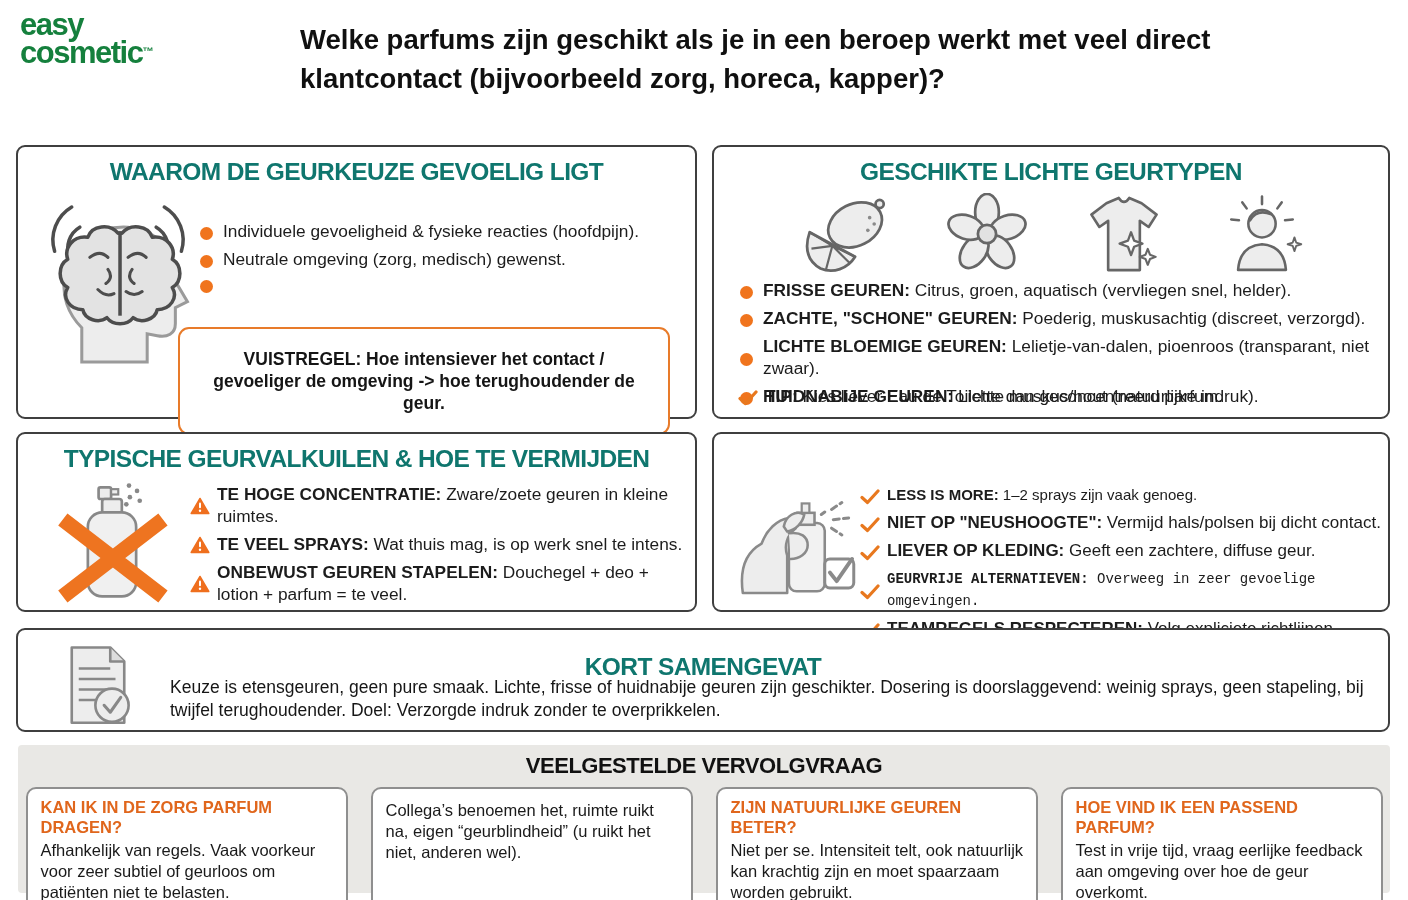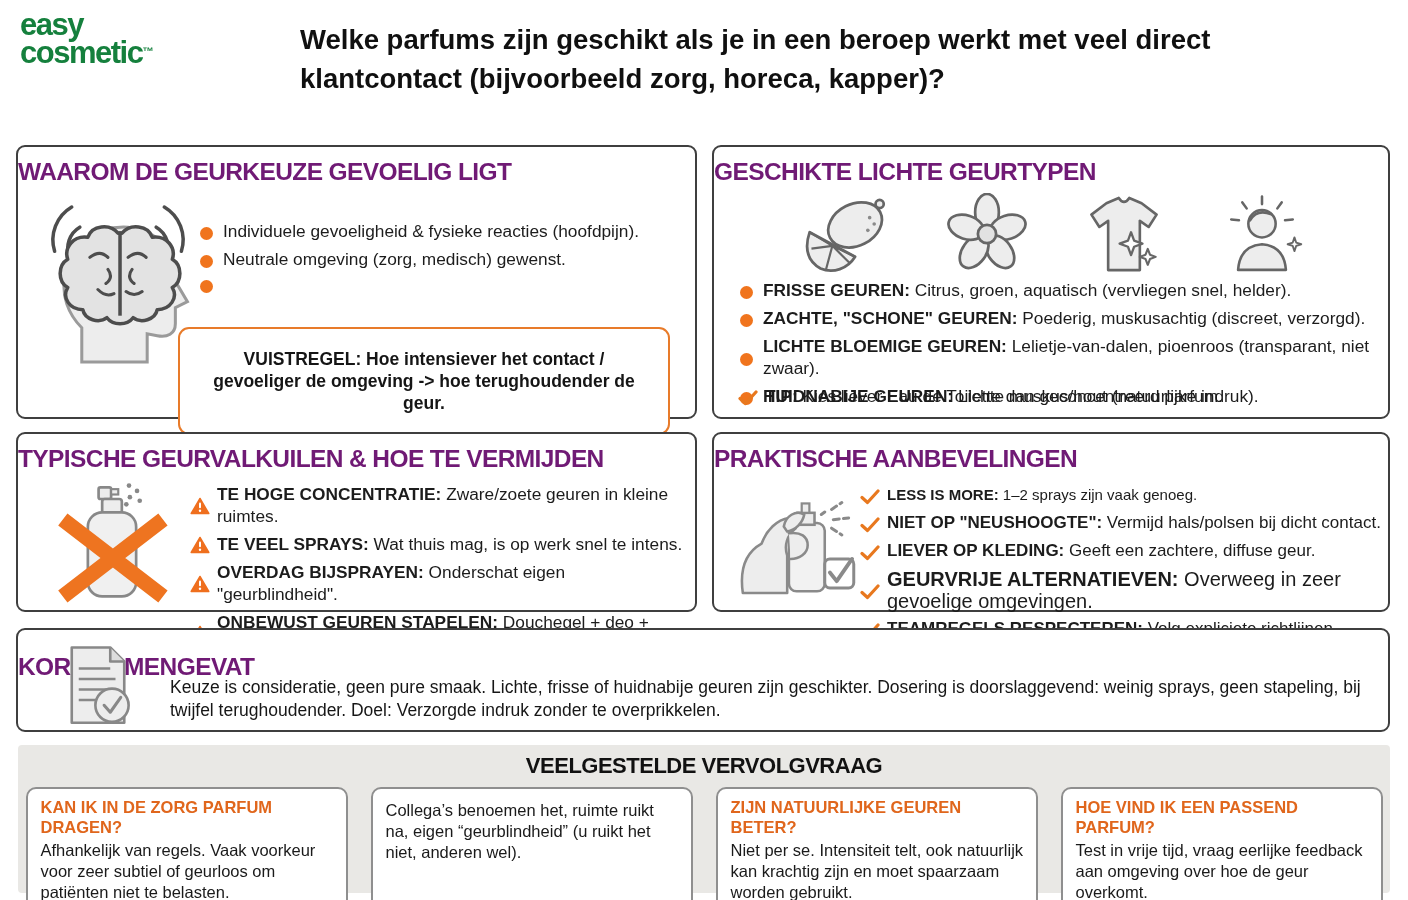--- a/index.html
+++ b/index.html
@@ -6,21 +6,21 @@
   body { background:#ffffff; font-family:"Liberation Sans", sans-serif; color:#1c1c1c; }
   .canvas { position:relative; width:1408px; height:900px; background:#ffffff; overflow:hidden; }
 
   
   .logo { position:absolute; left:20px; top:12px; font-weight:bold; font-size:31px; line-height:26px; letter-spacing:-1.5px; color:#15803d; }
   .logo .tm { font-size:11px; letter-spacing:0; vertical-align:8px; }
   .main-title { position:absolute; left:300px; top:20px; width:912px; font-size:27.5px; line-height:39px; font-weight:bold; color:#101010; }
 
   
   .box { position:absolute; background:#fff; border:2px solid #3f3f3f; border-radius:9px; }
-  .box h2 { text-align:left; font-size:24.5px; font-weight:bold; letter-spacing:-0.6px; margin-top:11px; color:#701a75; }
+  .box h2 { text-align:center; font-size:24.5px; font-weight:bold; letter-spacing:-0.6px; margin-top:11px; color:#0f766e; }
 
   .abs { position:absolute; }
 
   .brow { display:flex; align-items:center; margin-bottom:6px; font-size:17.3px; line-height:22px; }
   .brow .dot { flex:0 0 13px; width:13px; height:13px; border-radius:50%; background:#F0741D; margin:4px 10px 0 0; }
   .brow .wicon, .brow .cicon { flex:0 0 20px; margin:2px 7px 0 0; }
   .brow .lbl { font-weight:bold; }
 
   .rule-box { position:absolute; left:160px; top:180px; width:492px; border:2.5px solid #E87B2A; border-radius:11px; padding:19px 18px; text-align:center; font-weight:bold; font-size:17.5px; line-height:22px; color:#151515; background:#fff; }
 
@@ -167,35 +167,26 @@
             <circle cx="10" cy="13.8" r="1.2" fill="#fff"></circle>
           </svg>
           <span><span class="lbl">TE VEEL SPRAYS:</span> <span>Wat thuis mag, is op werk snel te intens.</span></span>
         </div>
       <div class="brow">
           <svg class="wicon" width="20" height="18" viewBox="0 0 20 18">
             <path d="M10,1.5 L18.8,16.5 L1.2,16.5 Z" fill="#EF6F1E" stroke="#EF6F1E" stroke-width="1.5" stroke-linejoin="round"></path>
             <rect x="9" y="5.6" width="2" height="5.6" rx="1" fill="#fff"></rect>
             <circle cx="10" cy="13.8" r="1.2" fill="#fff"></circle>
           </svg>
-          <span><span class="lbl">OVERDAG BIJSPRAYEN:</span> <span>Onderschat eigen "geurblindheid".</span></span>
-        </div>
-      <div class="brow">
-          <svg class="wicon" width="20" height="18" viewBox="0 0 20 18">
-            <path d="M10,1.5 L18.8,16.5 L1.2,16.5 Z" fill="#EF6F1E" stroke="#EF6F1E" stroke-width="1.5" stroke-linejoin="round"></path>
-            <rect x="9" y="5.6" width="2" height="5.6" rx="1" fill="#fff"></rect>
-            <circle cx="10" cy="13.8" r="1.2" fill="#fff"></circle>
-          </svg>
           <span><span class="lbl">ONBEWUST GEUREN STAPELEN:</span> <span>Douchegel + deo + lotion + parfum = te veel.</span></span>
         </div>
     </div>
   </div>
 
   <div class="box" style="left:712px; top:432px; width:678px; height:180px;">
-    <h2>PRAKTISCHE AANBEVELINGEN</h2>
     <svg class="abs" style="left:22px; top:40px;" width="128" height="128" viewBox="0 0 150 135">
       <rect x="62" y="50" width="42" height="80" rx="9" fill="#f2f2f2" stroke="#8a8a8a" stroke-width="3"></rect>
       <rect x="72" y="38" width="20" height="14" fill="#ededed" stroke="#8a8a8a" stroke-width="3"></rect>
       <rect x="77" y="27" width="9" height="11" fill="#ededed" stroke="#8a8a8a" stroke-width="2.6"></rect>
       <path d="M8,132 C4,104 12,84 30,74 C36,58 48,46 62,44 L70,46 L70,56 C60,64 56,76 60,88 L60,132 Z" fill="#ededed" stroke="#8a8a8a" stroke-width="3" stroke-linejoin="round"></path>
       <path d="M56,54 C58,42 70,34 80,40 C78,50 70,58 60,60 Z" fill="#ededed" stroke="#8a8a8a" stroke-width="3" stroke-linejoin="round"></path>
       <path d="M62,62 C76,60 84,66 84,76 C84,86 74,92 64,92" fill="#ededed" stroke="#8a8a8a" stroke-width="3" stroke-linecap="round"></path>
       <path d="M112,34 L124,26 M114,46 L132,44 M112,56 L124,64 M100,40 L104,37" fill="none" stroke="#8a8a8a" stroke-width="3.5" stroke-linecap="round" stroke-dasharray="7 5"></path>
       <rect x="104" y="92" width="34" height="34" rx="6" fill="#ffffff" stroke="#8a8a8a" stroke-width="3.5"></rect>
       <path d="M110,108 L118,118 L136,92" fill="none" stroke="#8a8a8a" stroke-width="4.5" stroke-linecap="round" stroke-linejoin="round"></path>
@@ -212,21 +203,21 @@
             <path d="M2,9 L7.5,14 L18,2.5" fill="none" stroke="#E8781E" stroke-width="3.2" stroke-linecap="round" stroke-linejoin="round"></path>
           </svg>
           <span><span class="lbl">NIET OP "NEUSHOOGTE":</span> <span>Vermijd hals/polsen bij dicht contact.</span></span>
         </div>
       <div class="brow" style="font-size:17px;">
           <svg class="cicon" width="20" height="17" viewBox="0 0 20 16">
             <path d="M2,9 L7.5,14 L18,2.5" fill="none" stroke="#E8781E" stroke-width="3.2" stroke-linecap="round" stroke-linejoin="round"></path>
           </svg>
           <span><span class="lbl">LIEVER OP KLEDING:</span> <span>Geeft een zachtere, diffuse geur.</span></span>
         </div>
-      <div class="brow" style="font-size:20px;">
+      <div class="brow" style="font-size:14px;font-family:Liberation Mono, monospace;">
           <svg class="cicon" width="20" height="17" viewBox="0 0 20 16">
             <path d="M2,9 L7.5,14 L18,2.5" fill="none" stroke="#E8781E" stroke-width="3.2" stroke-linecap="round" stroke-linejoin="round"></path>
           </svg>
           <span><span class="lbl">GEURVRIJE ALTERNATIEVEN:</span> <span>Overweeg in zeer gevoelige omgevingen.</span></span>
         </div>
       <div class="brow" style="font-size:17px;">
           <svg class="cicon" width="20" height="17" viewBox="0 0 20 16">
             <path d="M2,9 L7.5,14 L18,2.5" fill="none" stroke="#E8781E" stroke-width="3.2" stroke-linecap="round" stroke-linejoin="round"></path>
           </svg>
           <span><span class="lbl">TEAMREGELS RESPECTEREN:</span> <span>Volg expliciete richtlijnen.</span></span>
@@ -236,21 +227,21 @@
 
   <div class="box" style="left:16px; top:628px; width:1374px; height:104px;">
     <h2 style="margin-top:23px;">KORT SAMENGEVAT</h2>
     <svg class="abs" style="left:38px; top:12px;" width="84" height="88" viewBox="0 0 96 100">
       <path d="M18,6 L62,6 L78,22 L78,92 L18,92 Z" fill="#ededed" stroke="#888" stroke-width="3" stroke-linejoin="round"></path>
       <path d="M62,6 L62,22 L78,22" fill="#ddd" stroke="#888" stroke-width="3" stroke-linejoin="round"></path>
       <path d="M26,30 L62,30 M26,42 L68,42 M26,54 L68,54 M26,66 L54,66" fill="none" stroke="#888" stroke-width="3"></path>
       <circle cx="64" cy="72" r="19" fill="#ededed" stroke="#888" stroke-width="3"></circle>
       <path d="M55,72 L62,80 L74,63" fill="none" stroke="#888" stroke-width="3.5" stroke-linecap="round" stroke-linejoin="round"></path>
     </svg>
-    <div class="summary-text">Keuze is consideratie, geen pure smaak. Lichte, frisse of huidnabije geuren zijn geschikter. Dosering is doorslaggevend: weinig sprays, geen stapeling, bij twijfel terughoudender. Doel: Verzorgde indruk zonder te overprikkelen.</div>
+    <div class="summary-text">Keuze is etensgeuren, geen pure smaak. Lichte, frisse of huidnabije geuren zijn geschikter. Dosering is doorslaggevend: weinig sprays, geen stapeling, bij twijfel terughoudender. Doel: Verzorgde indruk zonder te overprikkelen.</div>
   </div>
 
   <div class="faq-band">
     <h2>VEELGESTELDE VERVOLGVRAAG</h2>
     <div class="faq-cards">
       <div class="faq-card">
         <div class="q">KAN IK IN DE ZORG PARFUM DRAGEN?</div>
         <div class="a">Afhankelijk van regels. Vaak voorkeur voor zeer subtiel of geurloos om patiënten niet te belasten.</div>
       </div>
       <div class="faq-card">

